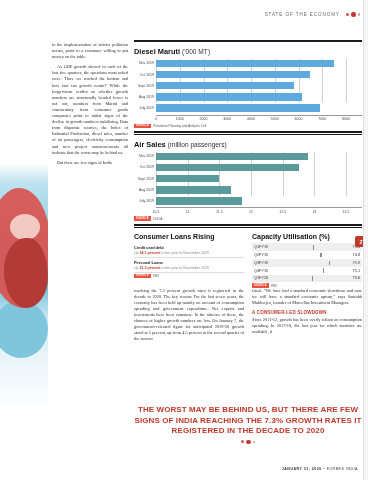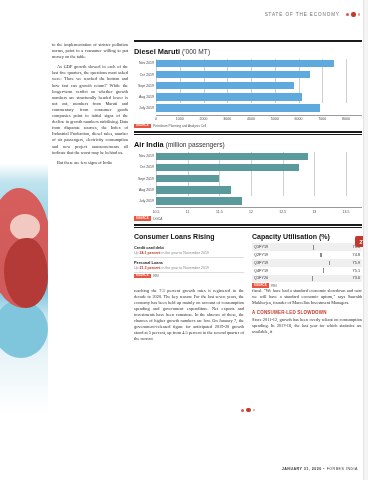--- a/index.html
+++ b/index.html
@@ -313,21 +313,21 @@
         <span class="tag">SOURCE</span>
         <span class="txt">Petroleum Planning and Analysis Cell</span>
       </div>
     </div>
 
     <div class="rule-thick" style="margin-top:3px"></div>
     <div class="rule-thin"></div>
 
     <div class="chart-block">
       <div class="chart-title">
-        <span>Air India</span>
+        <span>Air Sales</span>
         <span class="unit">(million passengers)</span>
       </div>
       <div class="plot" id="plot-air">
           <div class="gridline" style="left: 22px;"></div>
           <div class="gridline" style="left: 53.6667px;"></div>
           <div class="gridline" style="left: 85.3333px;"></div>
           <div class="gridline" style="left: 117px;"></div>
           <div class="gridline" style="left: 148.667px;"></div>
           <div class="gridline" style="left: 180.333px;"></div>
           <div class="gridline" style="left: 212px;"></div>
@@ -443,20 +443,21 @@
       <p>reaching the 7.3 percent growth rates it registered in the decade to 2020. The key reason: For the last seven years, the economy has been held up mainly on account of consumption spending and government expenditure. Net exports and investments have been comatose. In the absence of these, the chances of higher growth numbers are low. On January 7, the government-released figure for anticipated 2019-20 growth stood at 5 percent, up from 4.5 percent in the second quarter of the current</p>
     </div>
     <div class="col">
       <p>fiscal. "We have had a standard economic slowdown and now we will have a standard economic upturn," says Saurabh Mukherjea, founder of Marcellus Investment Managers.</p>
       <div class="subhead">A CONSUMER-LED SLOWDOWN</div>
       <p>Since 2011-12, growth has been overly reliant on consumption spending. In 2017-18, the last year for which statistics are available, it</p>
     </div>
   </div>
 
   <div class="pull">
+    <div class="txt">THE WORST MAY BE BEHIND US, BUT THERE ARE FEW SIGNS OF INDIA REACHING THE 7.3% GROWTH RATES IT REGISTERED IN THE DECADE TO 2020</div>
     <div class="dots dotrow">
       <i class="d1"></i>
         <i class="d2"></i>
         <i class="d3"></i>
     </div>
   </div>
 
   <div class="pagetab">27</div>
 
   <div class="footer">

